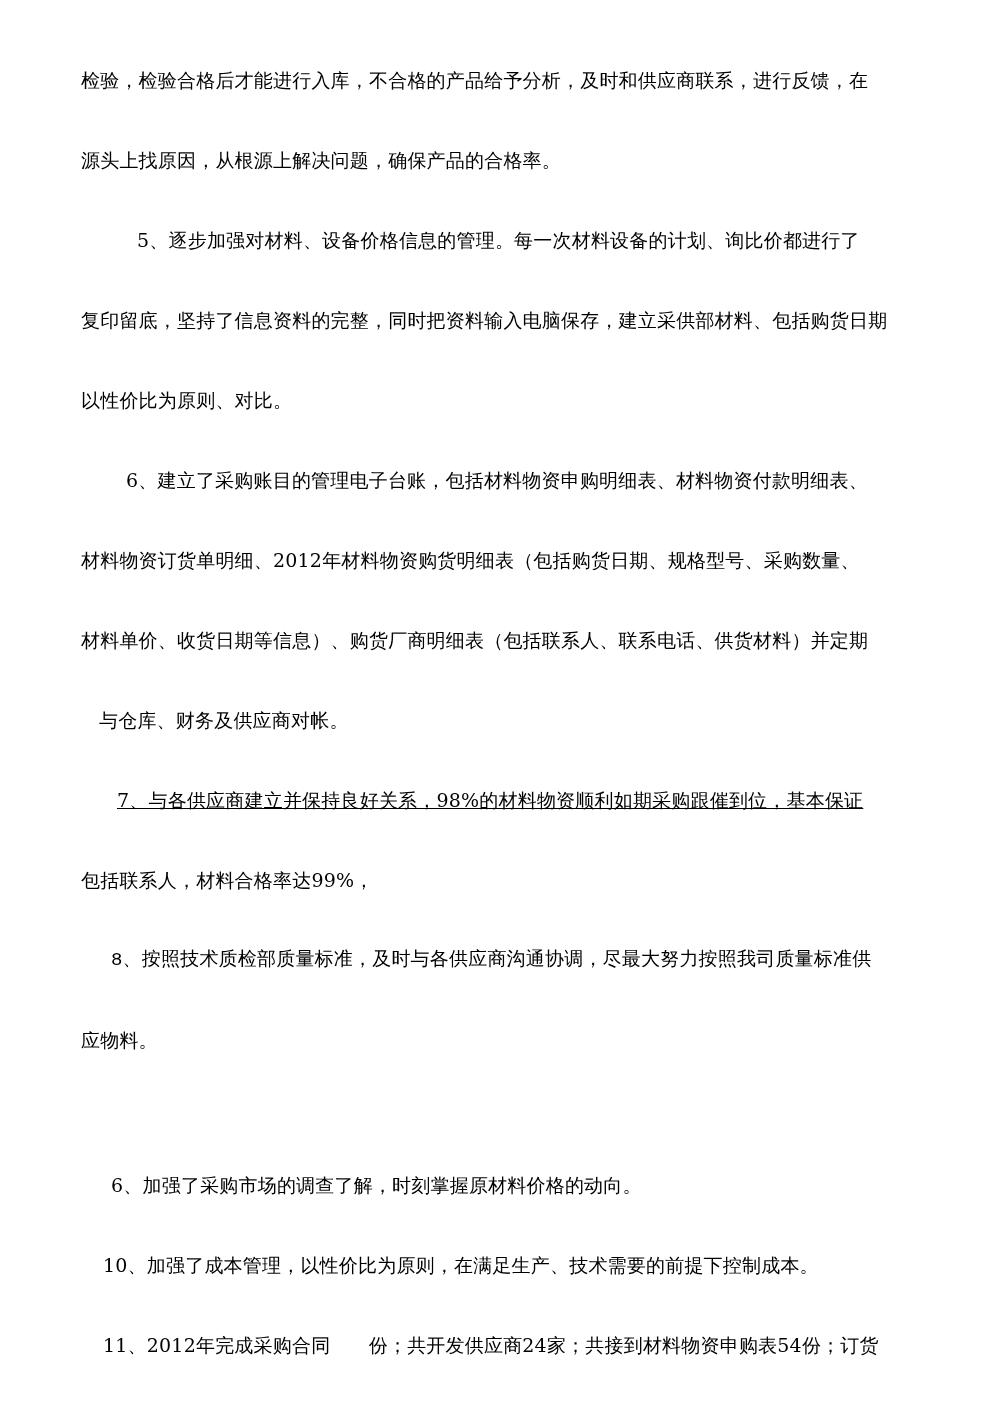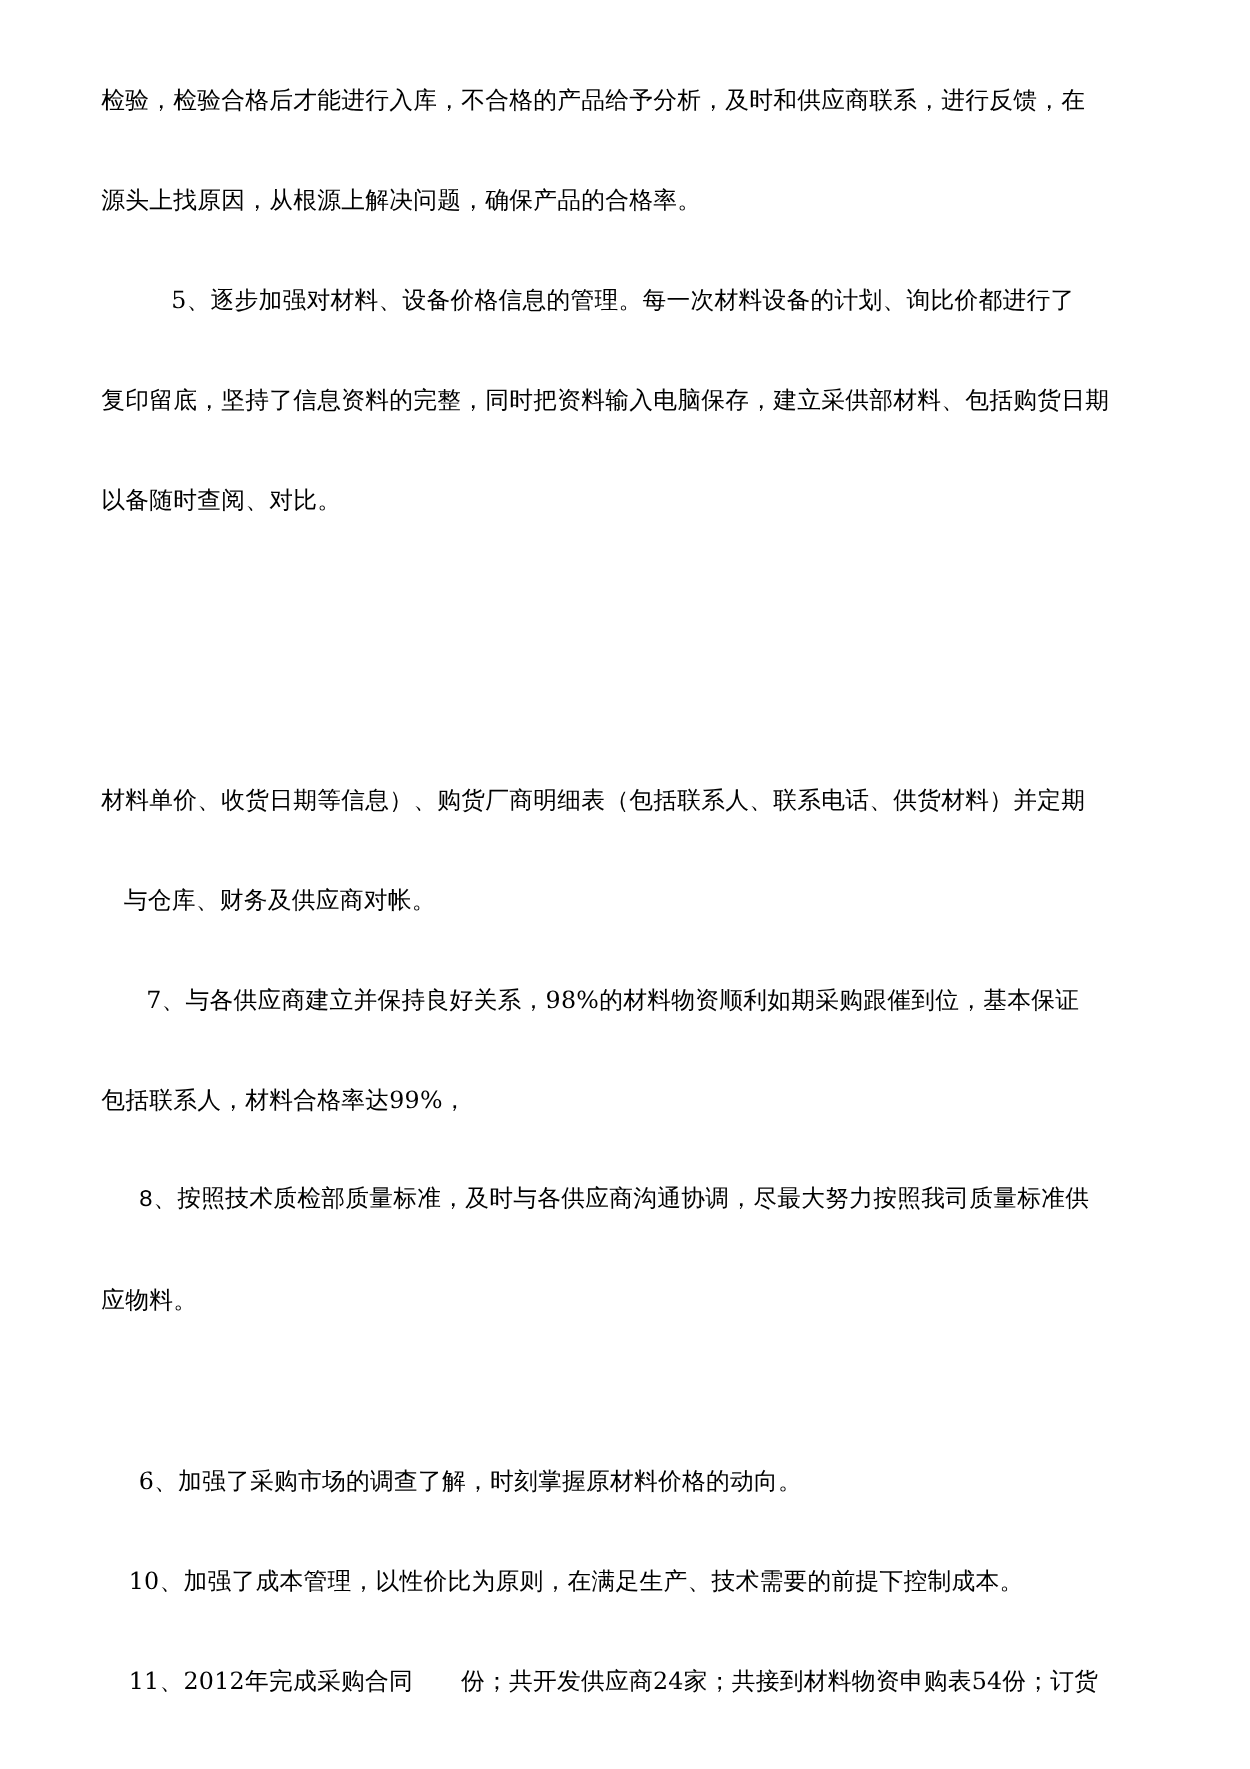--- a/index.html
+++ b/index.html
@@ -33,23 +33,25 @@
     }
   </style>
 </head>
 <body>
 
 <div class="page">
   <div class="line" style="top: 68px; left: 81px;">检验，检验合格后才能进行入库，不合格的产品给予分析，及时和供应商联系，进行反馈，在</div>
   <div class="line" style="top: 148px; left: 81px;">源头上找原因，从根源上解决问题，确保产品的合格率。</div>
   <div class="line" style="top: 228px; left: 137px;">5、逐步加强对材料、设备价格信息的管理。每一次材料设备的计划、询比价都进行了</div>
   <div class="line" style="top: 308px; left: 81px;">复印留底，坚持了信息资料的完整，同时把资料输入电脑保存，建立采供部材料、包括购货日期</div>
-  <div class="line" style="top: 388px; left: 81px;">以备随时查阅、对比。</div>
+  <div class="line" style="top: 388px; left: 81px;">以性价比为原则、对比。</div>
+  <div class="line" style="top: 468px; left: 126px;">6、建立了采购账目的管理电子台账，包括材料物资申购明细表、材料物资付款明细表、</div>
+  <div class="line" style="top: 548px; left: 81px;">材料物资订货单明细、2012年材料物资购货明细表（包括购货日期、规格型号、采购数量、</div>
   <div class="line" style="top: 628px; left: 81px;">材料单价、收货日期等信息）、购货厂商明细表（包括联系人、联系电话、供货材料）并定期</div>
   <div class="line" style="top: 708px; left: 99px;">与仓库、财务及供应商对帐。</div>
-  <div class="line" style="top: 788px; left: 117px;">7、与各供应商建立并保持良好关系，98%的材料物资顺利如期采购跟催到位，基本保证</div>
+  <div class="line" style="top: 788px; left: 117px; text-decoration: underline;">7、与各供应商建立并保持良好关系，98%的材料物资顺利如期采购跟催到位，基本保证</div>
   <div class="line" style="top: 868px; left: 81px;">包括联系人，材料合格率达99%，</div>
   <div class="line" style="top: 948px; left: 111px; font-family: Liberation Mono, monospace;">8、按照技术质检部质量标准，及时与各供应商沟通协调，尽最大努力按照我司质量标准供</div>
   <div class="line" style="top: 1028px; left: 81px;">应物料。</div>
   <div class="line" style="top: 1173px; left: 111px;">6、加强了采购市场的调查了解，时刻掌握原材料价格的动向。</div>
   <div class="line" style="top: 1253px; left: 103px;">10、加强了成本管理，以性价比为原则，在满足生产、技术需要的前提下控制成本。</div>
   <div class="line" style="top: 1333px; left: 103px;">11、2012年完成采购合同　　份；共开发供应商24家；共接到材料物资申购表54份；订货</div>
 </div>
 
 </body></html>

